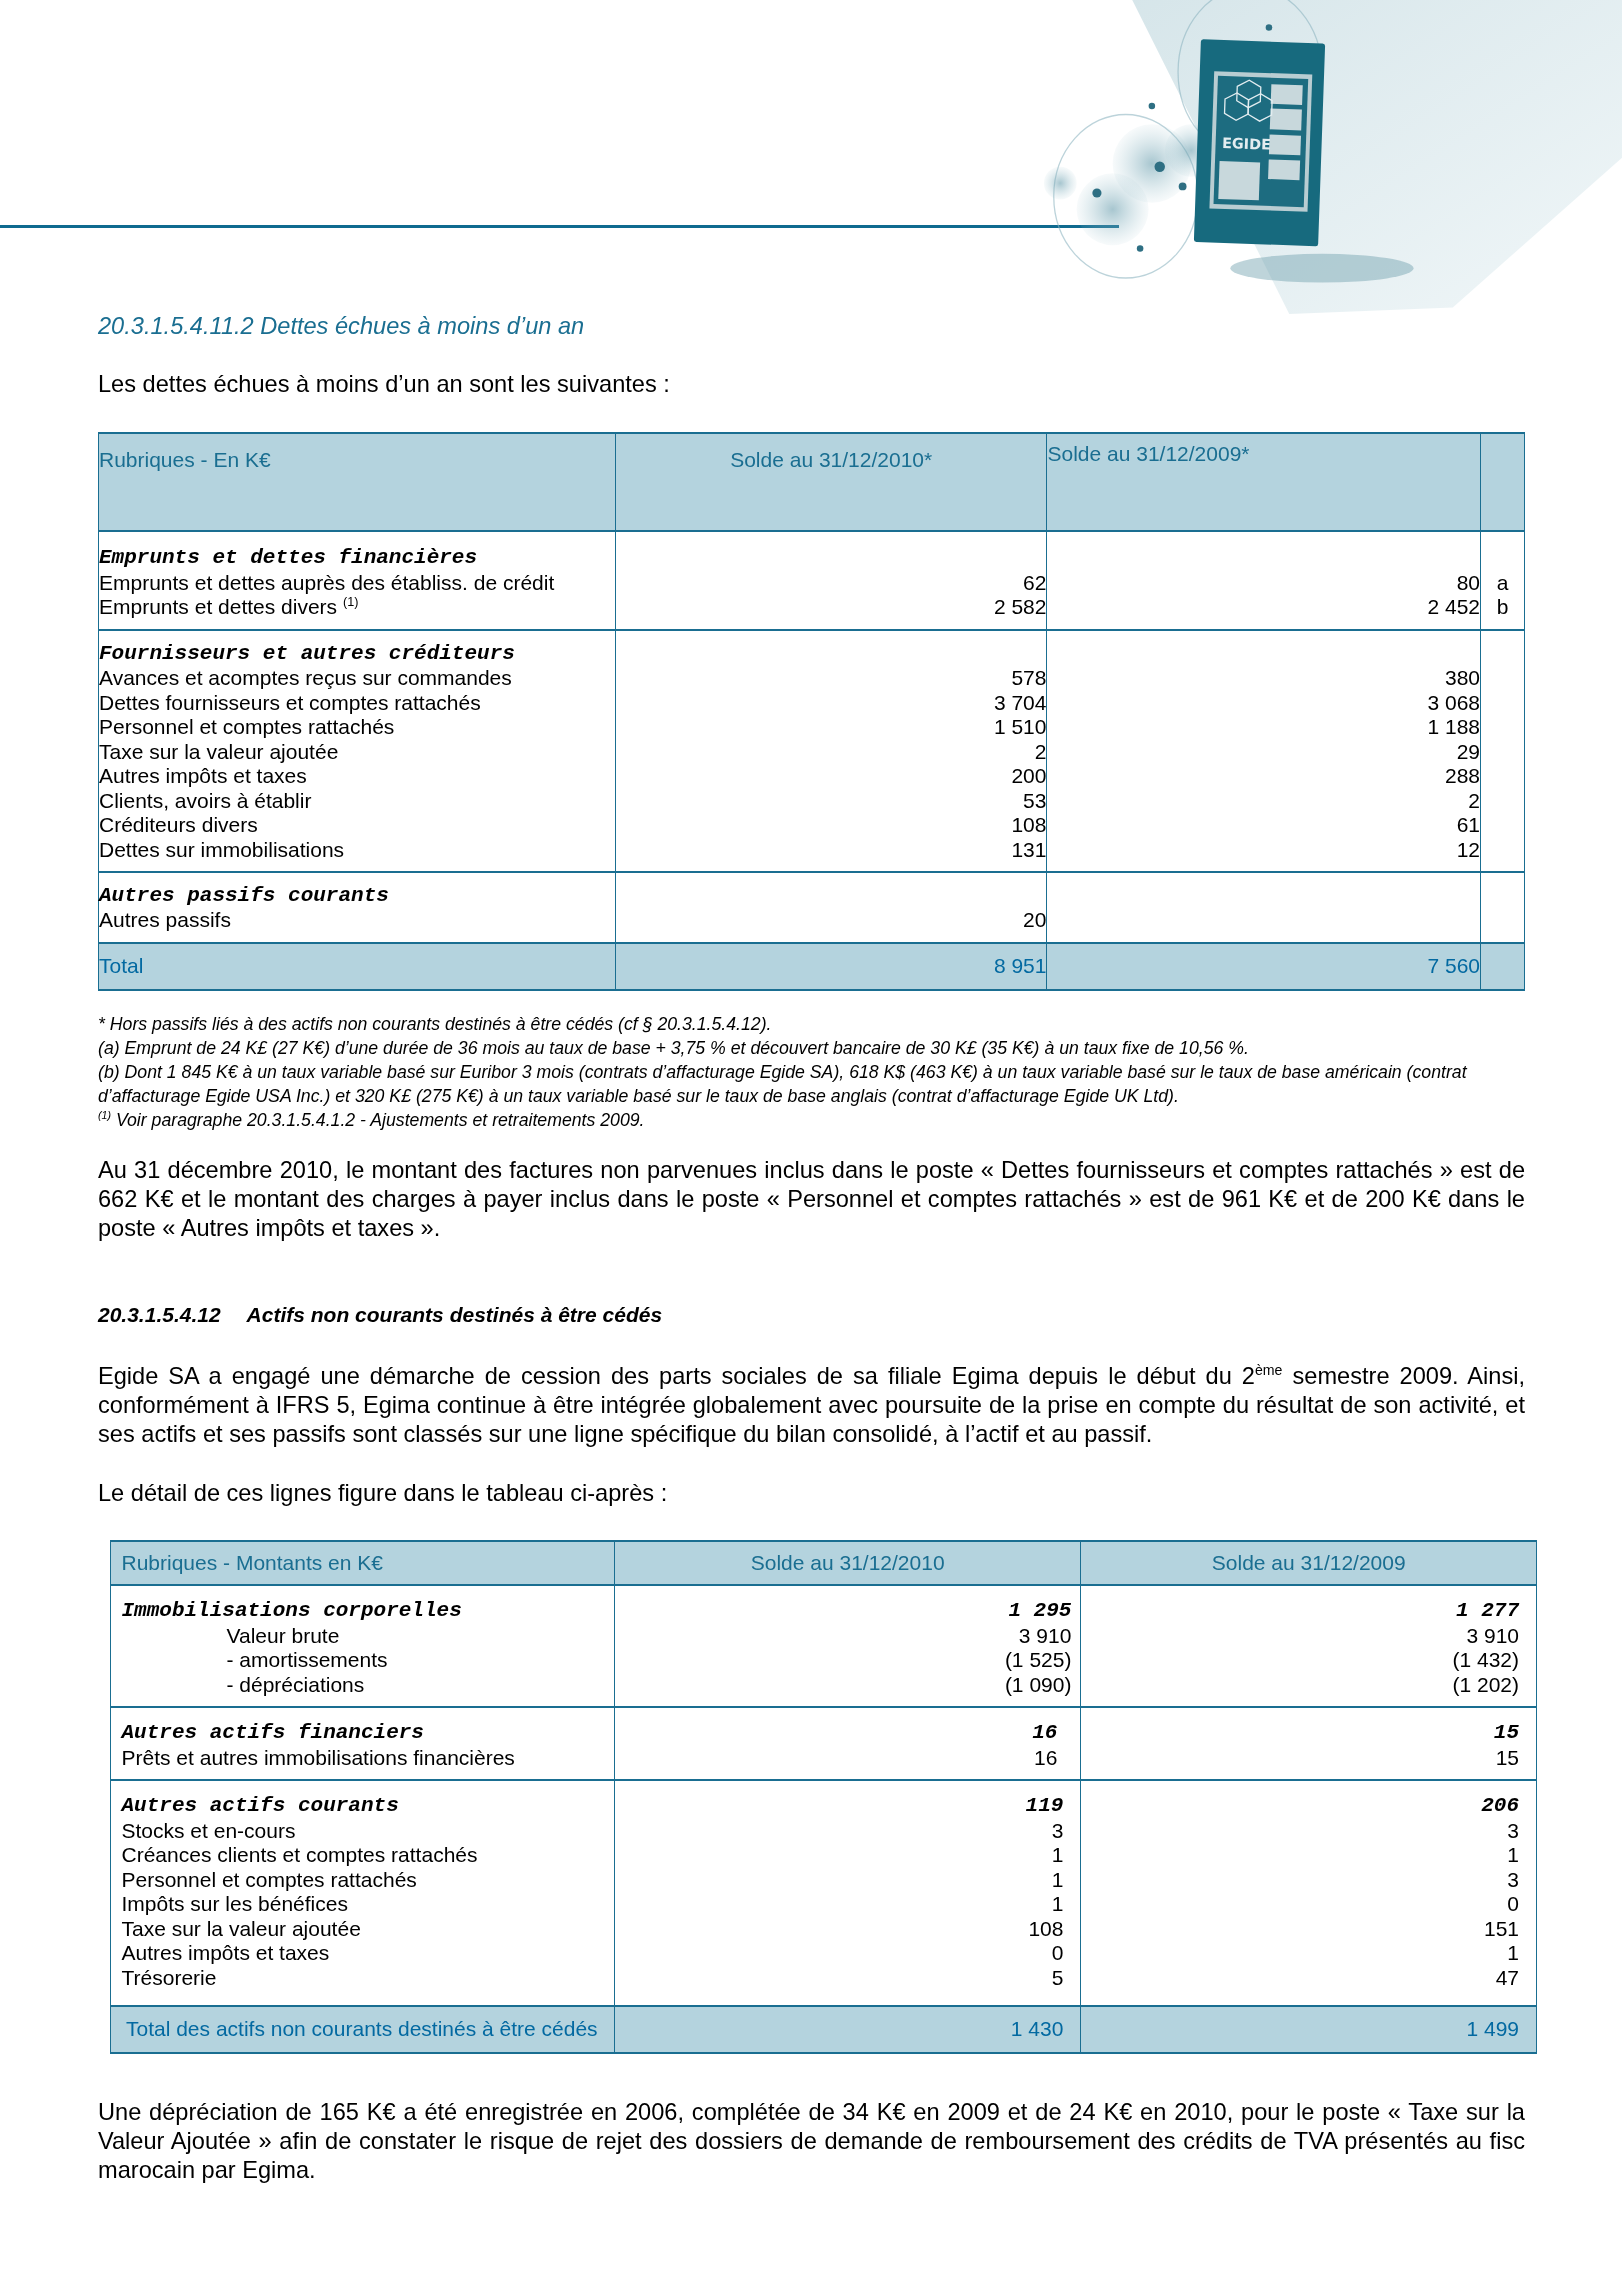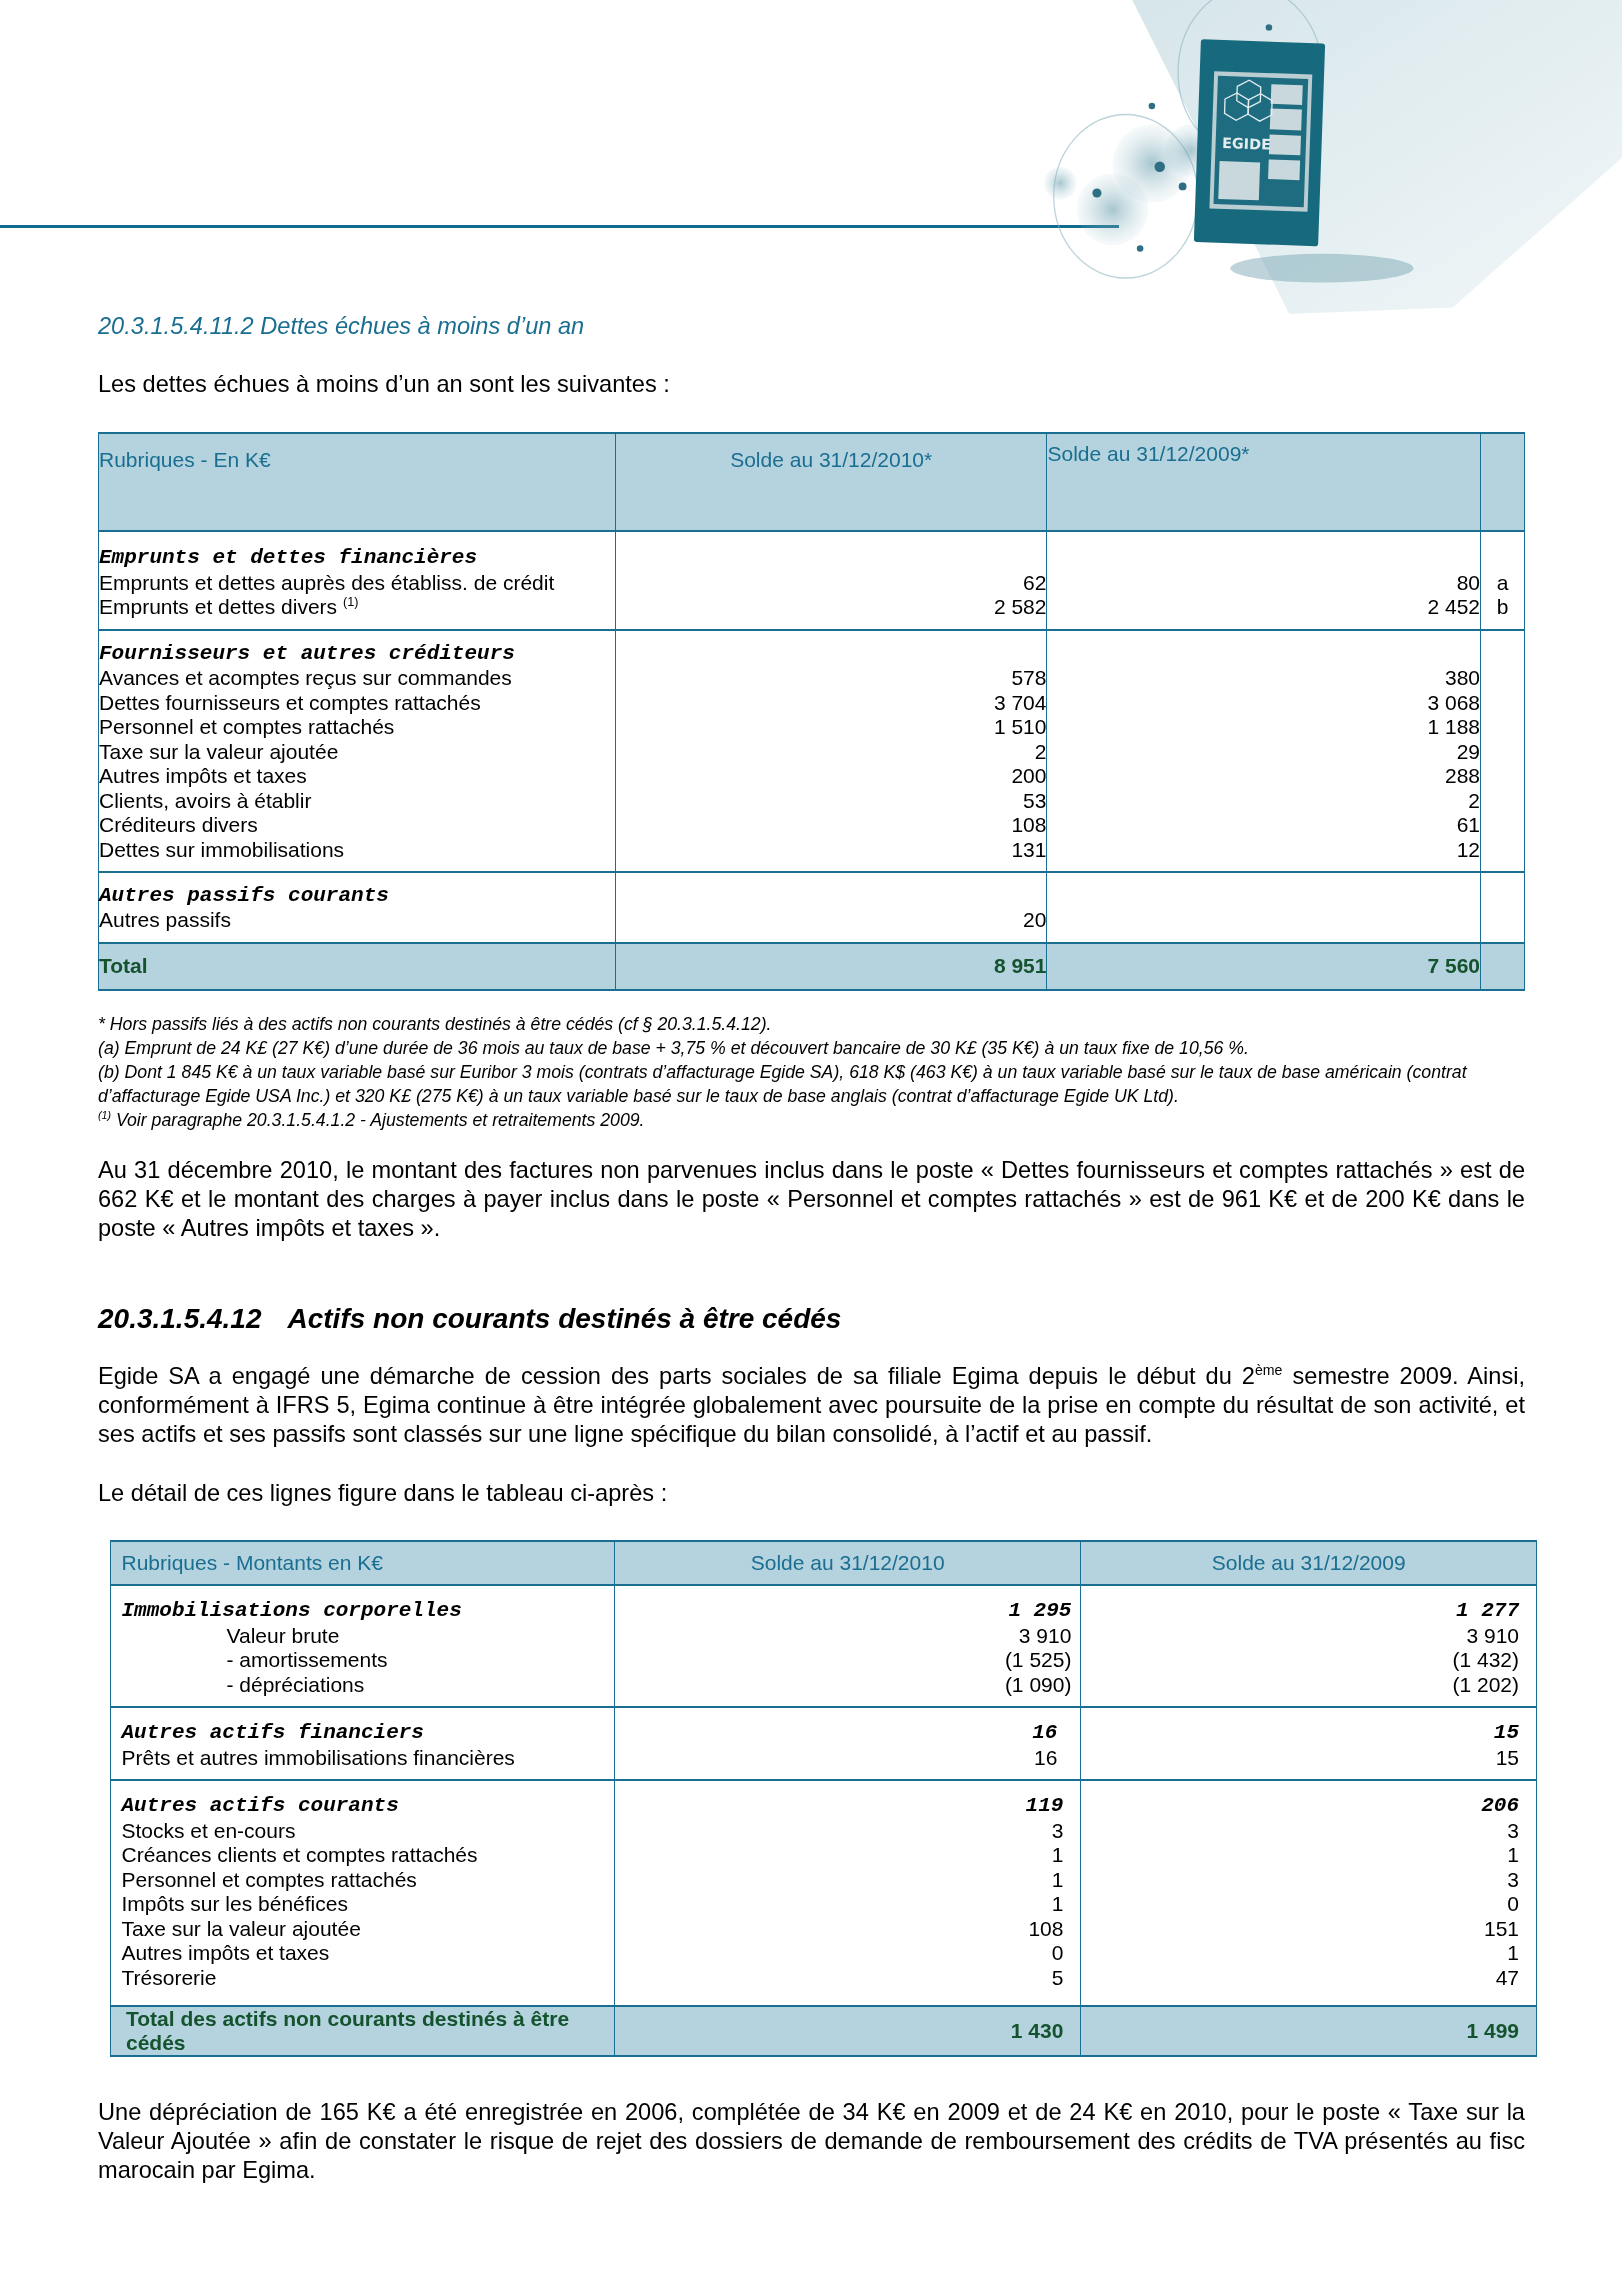--- a/index.html
+++ b/index.html
@@ -5,29 +5,29 @@
   html, body { margin: 0; padding: 0; background: #ffffff; }
   body { width: 1623px; height: 2295px; position: relative; overflow: hidden;
          font-family: "Liberation Sans", sans-serif; color: #000; }
   .hdr-line { position: absolute; left: 0; top: 225px; width: 1119px; height: 3.3px; background: #0f6a8f; }
   .hdr-art { position: absolute; left: 1034px; top: 0; width: 589px; height: 314px; }
   .sec-title-blue { position: absolute; left: 98px; top: 313px; font-size: 23.6px; font-style: italic; color: #1a6e91; }
   .para { position: absolute; left: 98px; width: 1427px; font-size: 23.6px; line-height: 29px; text-align: justify; }
   table.fin { position: absolute; border-collapse: collapse; font-size: 21px; }
   table.fin td { border-left: 1.3px solid #1a6e91; border-right: 1.3px solid #1a6e91; vertical-align: top; padding: 0; }
   table.fin tr.head td { background: #b4d3de; color: #1a6e91; border-top: 2.6px solid #1a6e91; border-bottom: 2.6px solid #1a6e91; }
-  table.fin tr.tot td { background: #b4d3de; color: #14532d; font-weight: bold; border-top: 2.6px solid #1a6e91; border-bottom: 2.6px solid #1a6e91; }
+  table.fin tr.tot td { background: #b4d3de; color: #0369a1; font-weight: normal; border-top: 2.6px solid #1a6e91; border-bottom: 2.6px solid #1a6e91; }
   table.fin tr.grp td { border-bottom: 2.6px solid #1a6e91; }
   .lbl { padding-left: 25px; }
   .num { text-align: right; padding-right: 15.7px; }
   .line { height: 24.5px; line-height: 24.5px; white-space: nowrap; }
   .gh { font-weight: bold; font-style: italic; font-family: Liberation Mono, monospace; }
   .notes { position: absolute; left: 98px; top: 1012px; width: 1427px; font-size: 17.7px; font-style: italic; line-height: 24px; }
   sup { font-size: 60%; line-height: 0; }
-  .sec-title-bold { position: absolute; left: 98px; top: 1303px; font-size: 28px; font-weight: bold; font-style: italic; }
+  .sec-title-bold { position: absolute; left: 98px; top: 1303px; font-size: 21px; font-weight: bold; font-style: italic; }
 </style>
 </head>
 <body>
 
 <div class="hdr-line"></div>
 <svg class="hdr-art" viewBox="0 0 900 480">
   <defs>
     <radialGradient id="bub" cx="50%" cy="50%" r="50%">
       <stop offset="0%" stop-color="#5f97a8" stop-opacity="0.55"></stop>
       <stop offset="100%" stop-color="#9cc2cd" stop-opacity="0.08"></stop>

